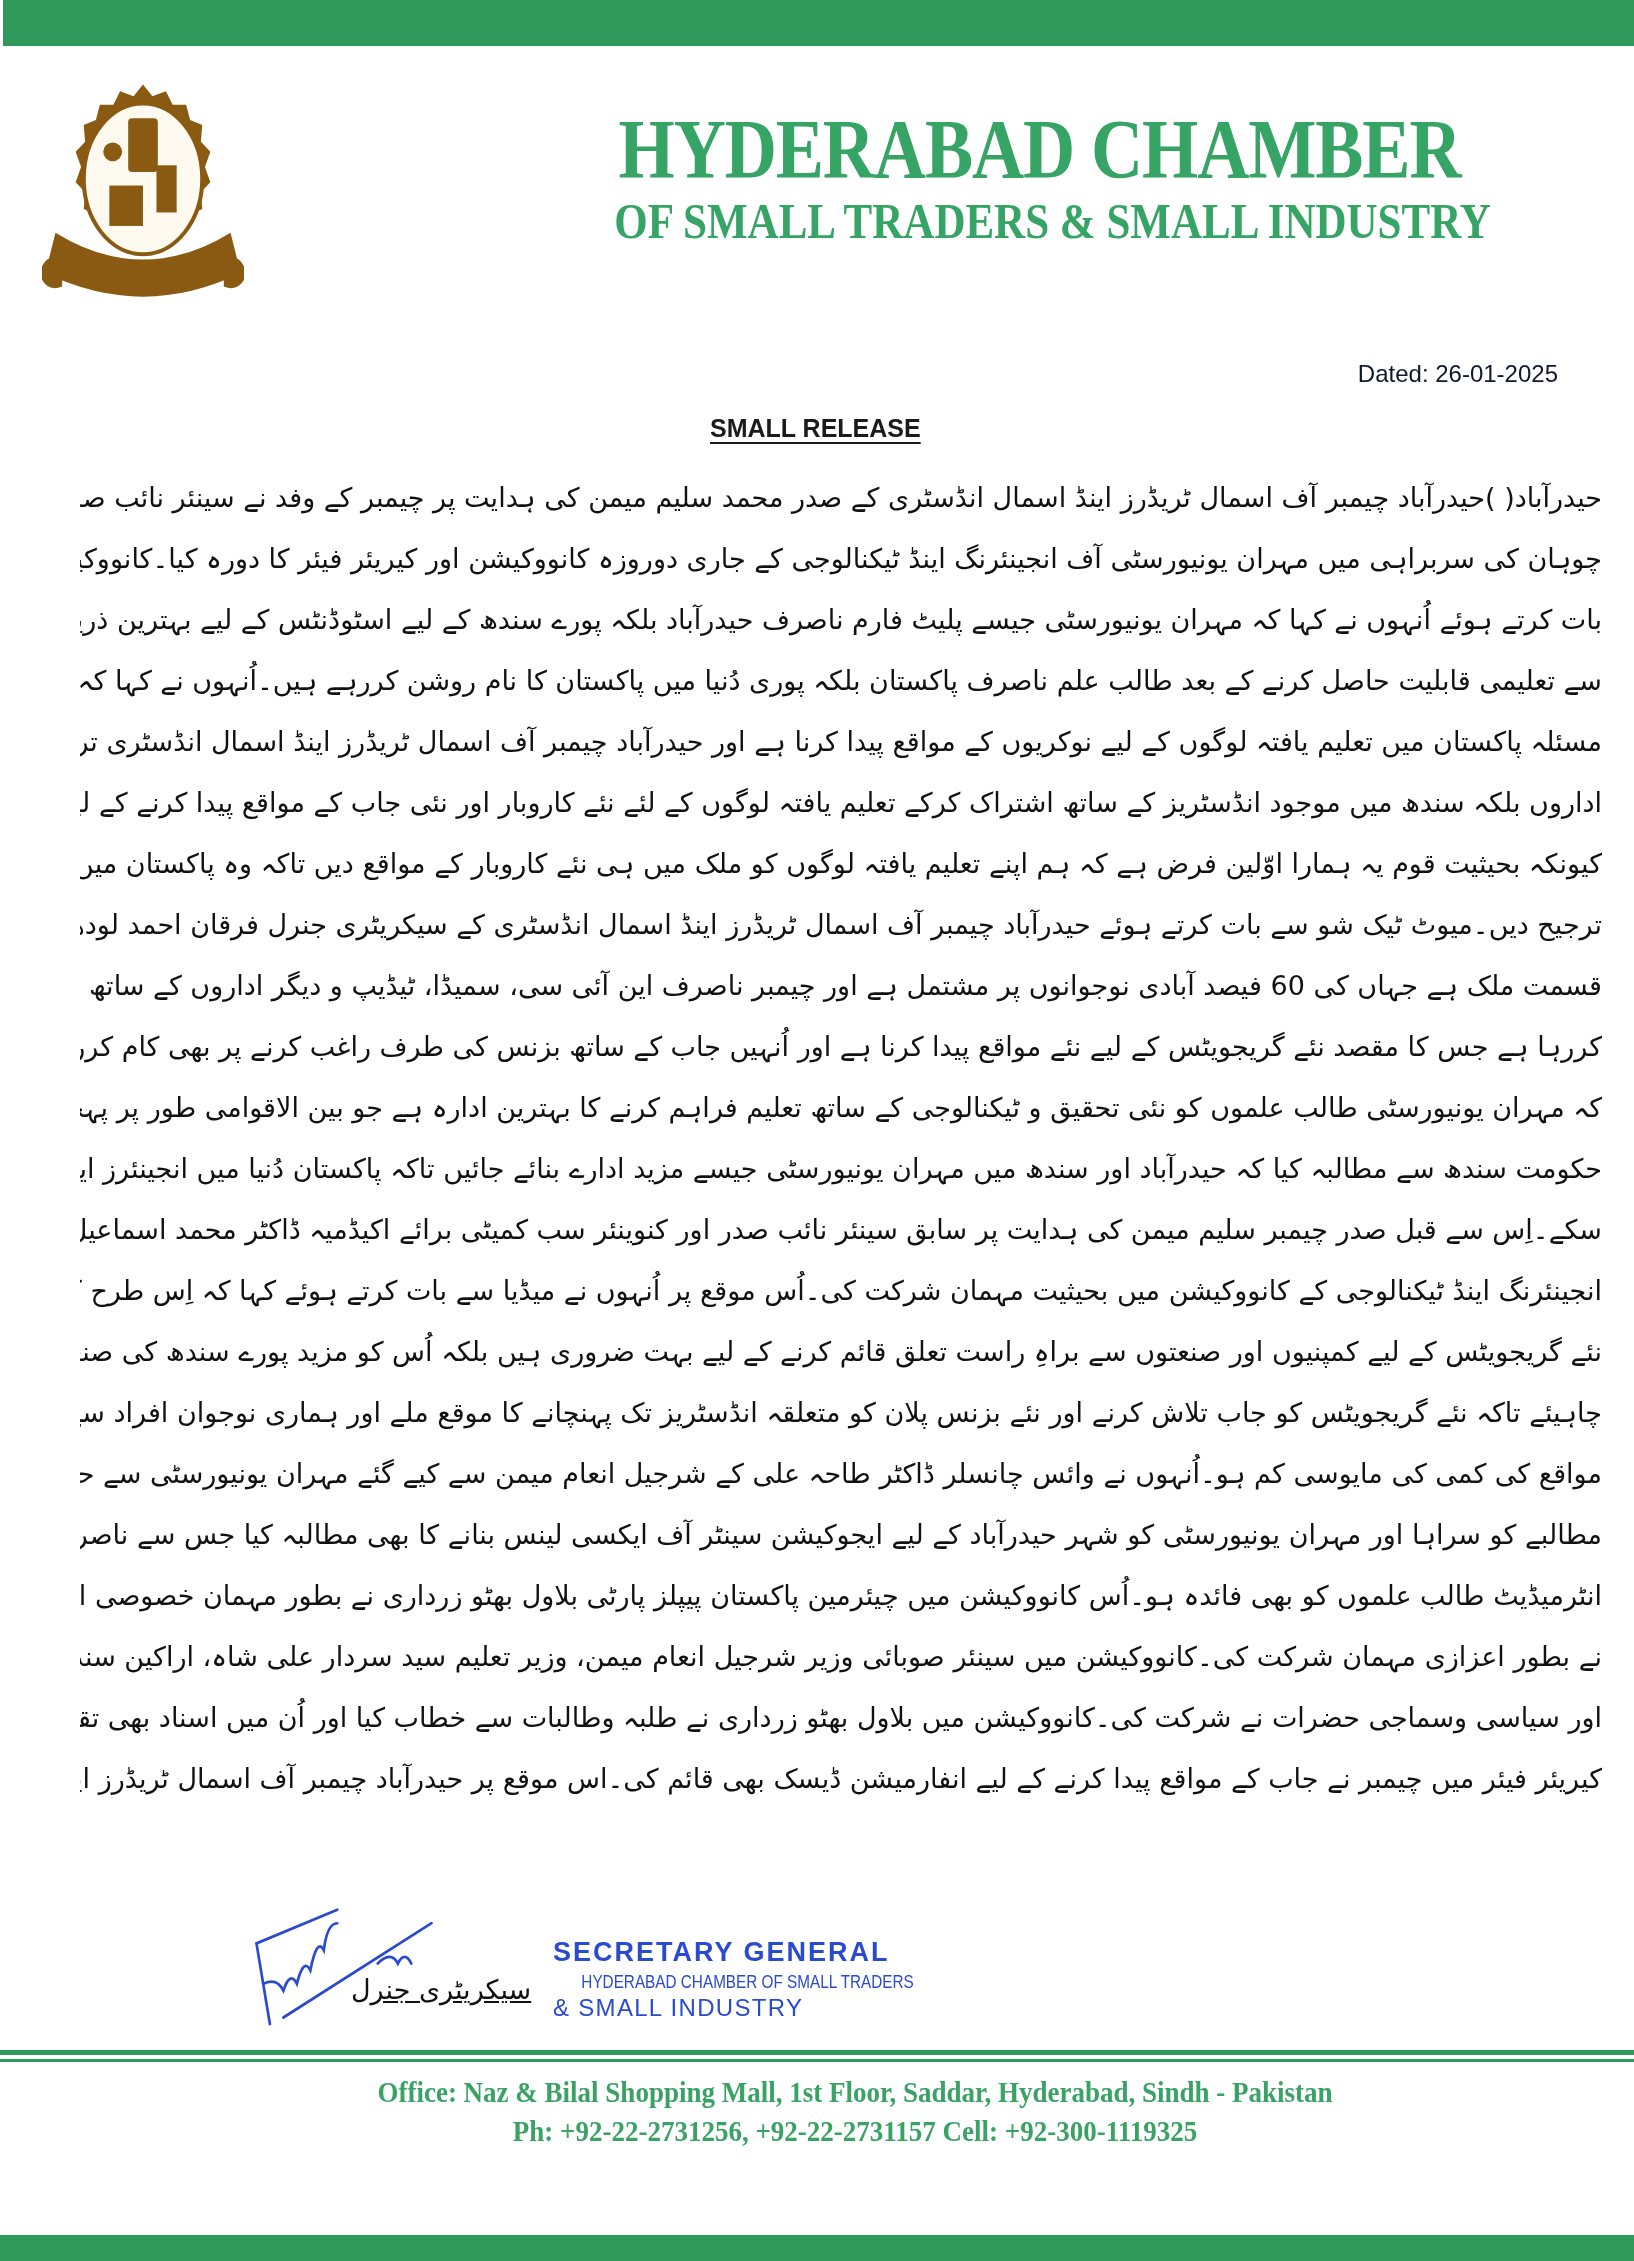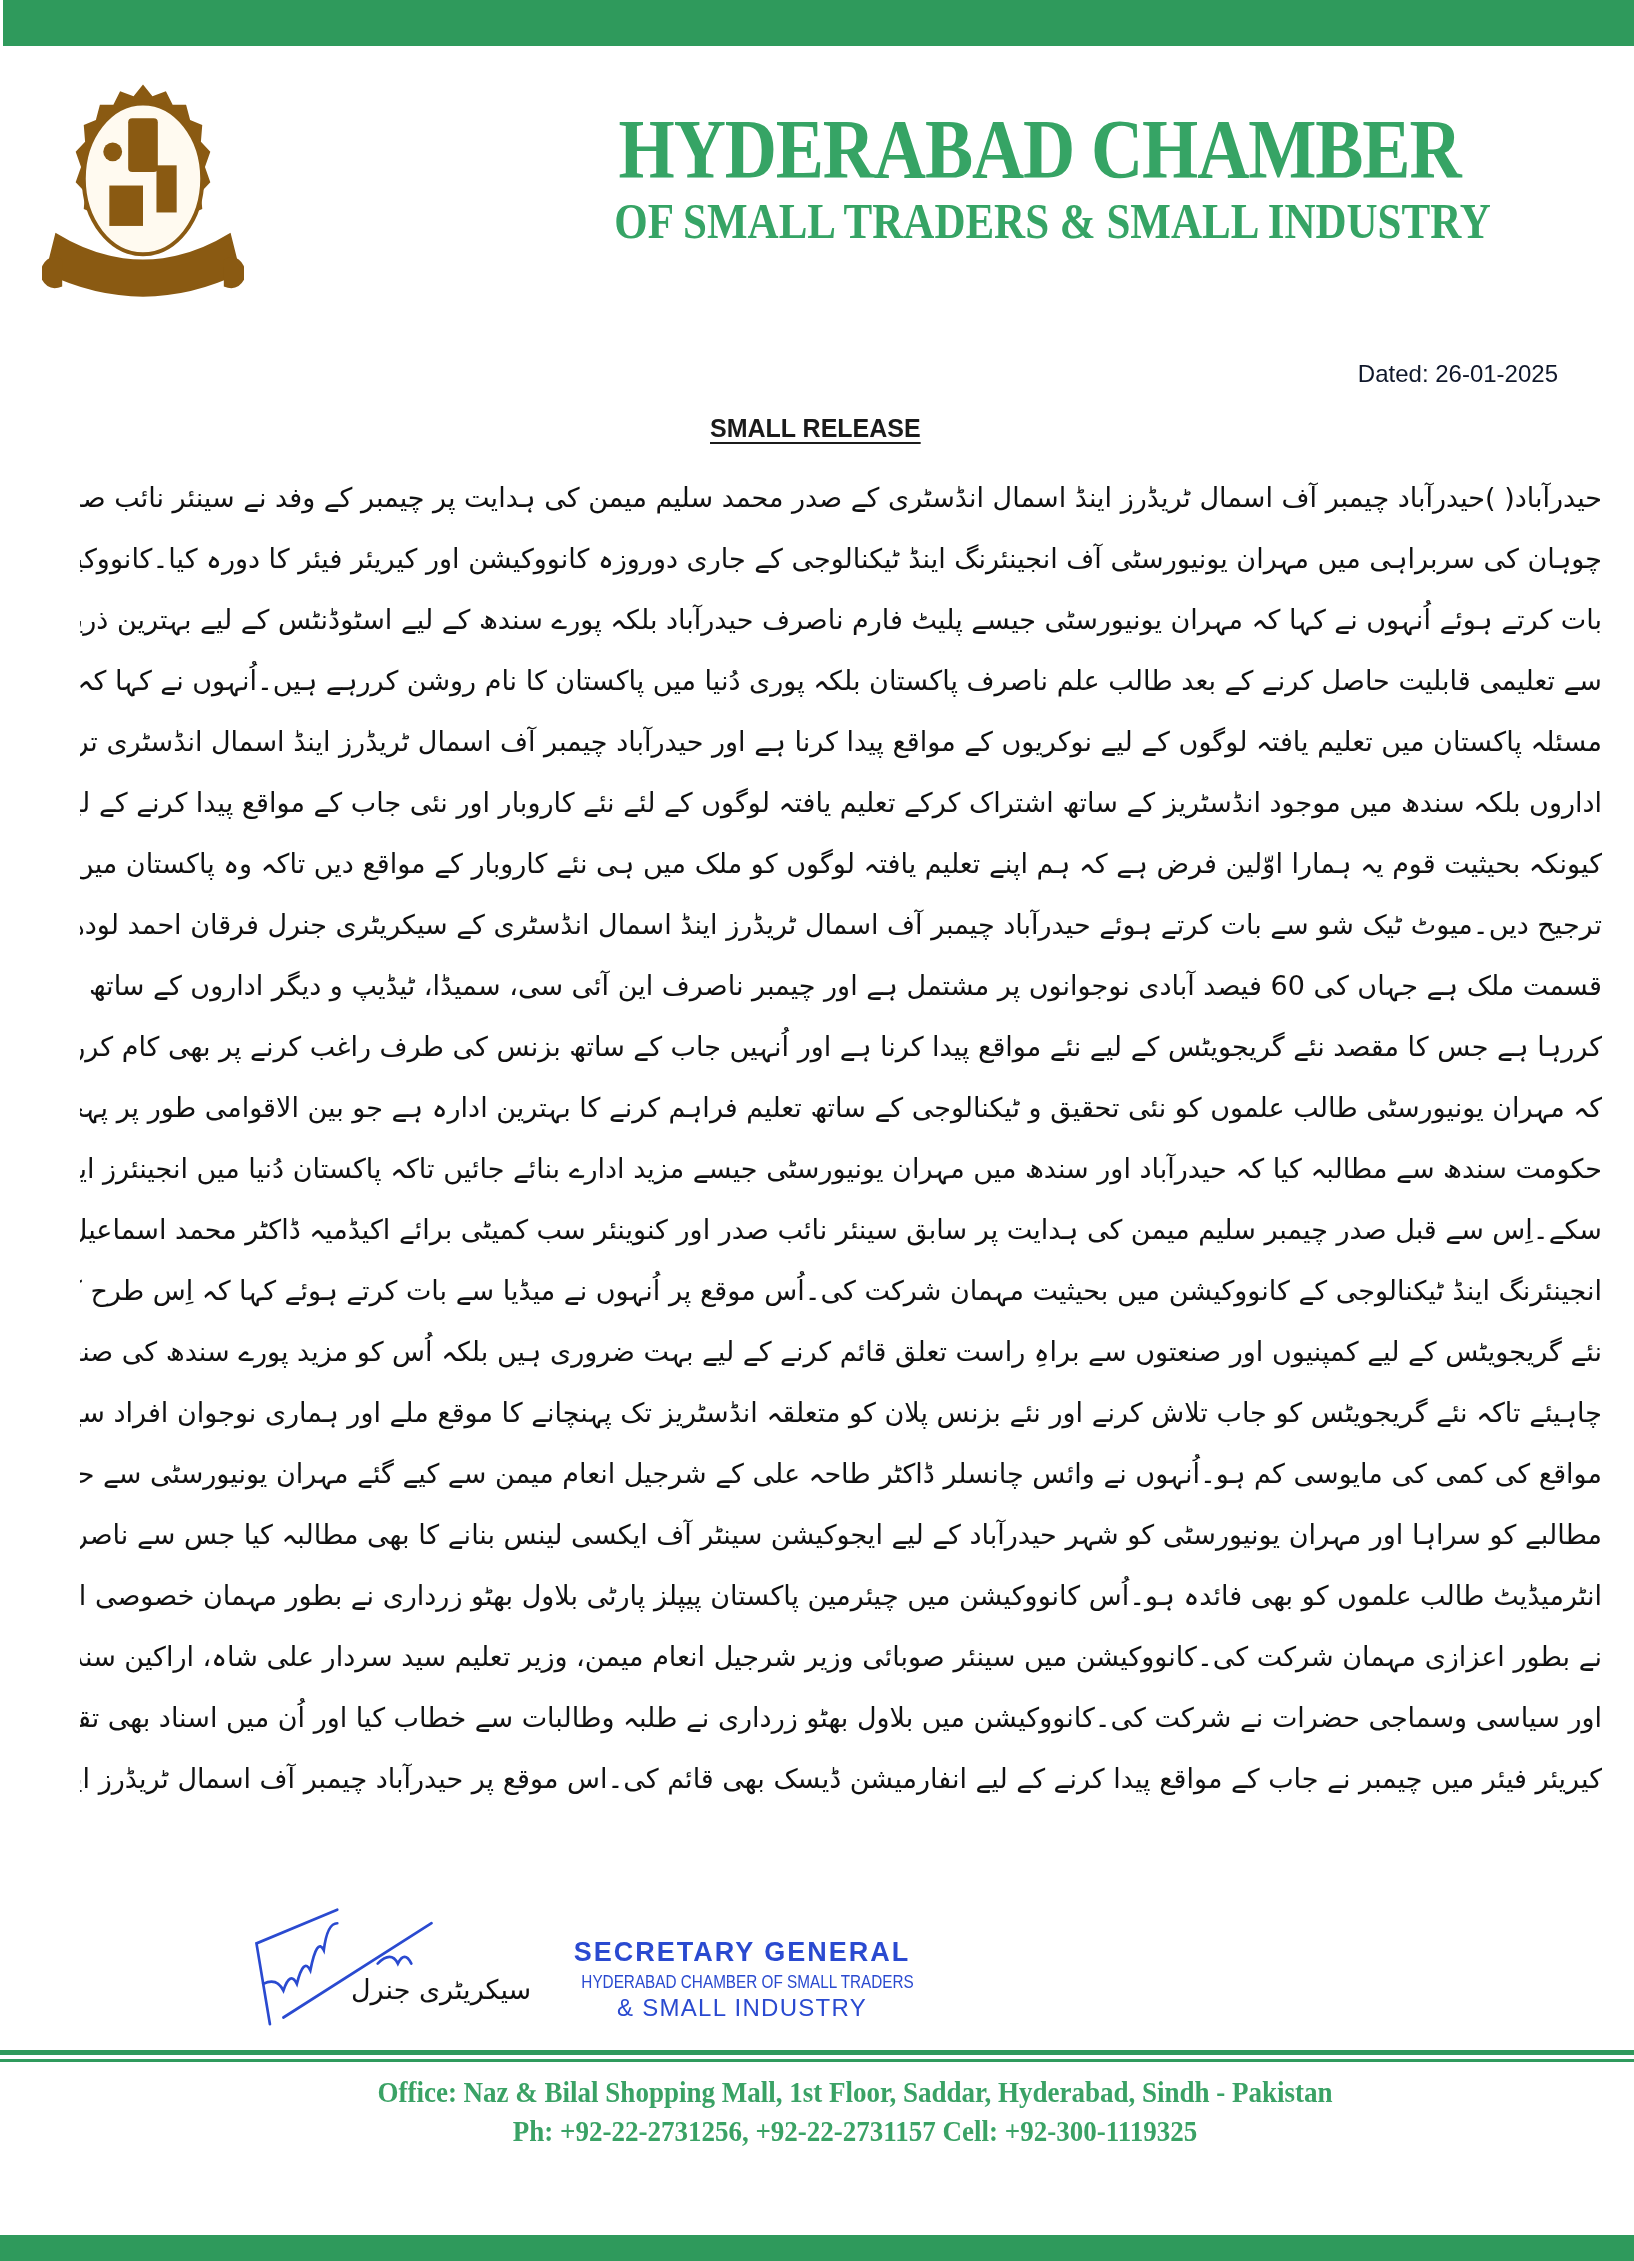--- a/index.html
+++ b/index.html
@@ -24,22 +24,22 @@
   .dated { position: absolute; right: 76px; top: 360px; font-family: "Liberation Sans", sans-serif; font-size: 24px; color: #0f172a; }
   .press { position: absolute; left: 710px; top: 414px; font-family: "Liberation Sans", sans-serif; font-weight: bold;
     font-size: 25px; color: #1b1b1b; text-decoration: underline; text-decoration-thickness: 2px; text-underline-offset: 4.7px; }
 
   .body-text { position: absolute; left: 80px; top: 467px; width: 1522px; direction: rtl; text-align: justify;
     font-family: "DejaVu Sans", sans-serif; font-size: 27px; line-height: 61px; color: #111; }
   .body-line { display: block; white-space: nowrap; overflow: hidden; text-align: justify; text-align-last: justify; }
   .body-line.last { text-align-last: right; }
 
   .sign-area { position: absolute; left: 243px; top: 1903px; width: 202px; height: 128px; }
-  .sign-urdu { position: absolute; left: 351px; top: 1974px; font-size: 27px; direction: rtl; color: #111; }
-  .stamp { position: absolute; left: 553px; top: 1937px; width: 378px; text-align: center; color: #2a4ad0;
+  .sign-urdu { position: absolute; left: 351px; top: 1974px; font-size: 27px; direction: rtl; color: #111; text-decoration: underline; }
+  .stamp { position: absolute; left: 553px; top: 1937px; width: 378px; color: #2a4ad0;
     font-family: "Liberation Sans", sans-serif; font-weight: bold; }
   .stamp .s1 { font-size: 27px; letter-spacing: 2px; }
   .stamp .s2 { font-size: 18px; font-weight: normal; transform: scaleX(0.85); white-space: nowrap; margin-top: 4px; }
   .stamp .s3 { font-size: 24px; font-weight: normal; letter-spacing: 1.3px; margin-top: 1.3px; }
 
   .footer { position: absolute; left: 214px; top: 2072px; width: 1282px; text-align: center; color: #3aa265;
     font-family: "Liberation Serif", serif; font-weight: bold; line-height: 39px; }
   .footer .f1 { font-size: 30px; transform: scaleX(0.9); white-space: nowrap; }
   .footer .f2 { font-size: 30px; transform: scaleX(0.9); white-space: nowrap; }
   .footer .f3 { font-size: 30px; transform: scaleX(0.9); white-space: nowrap; display: inline-flex; align-items: center; gap: 2.7px; }

